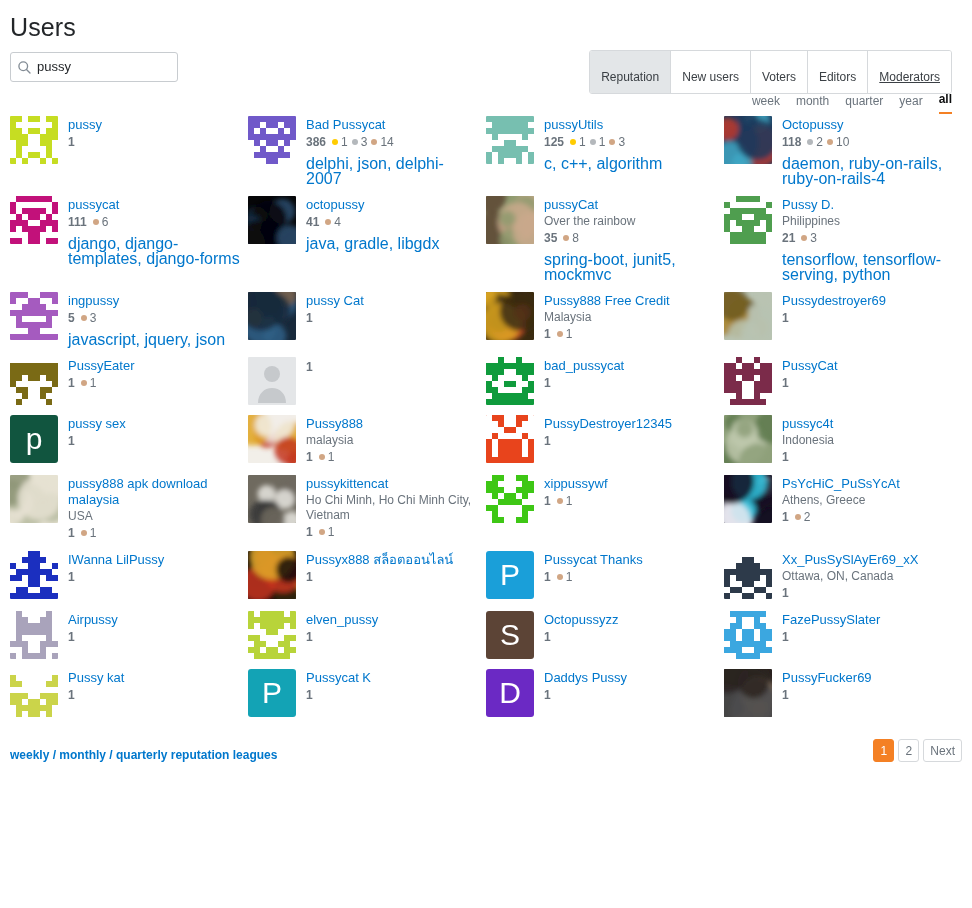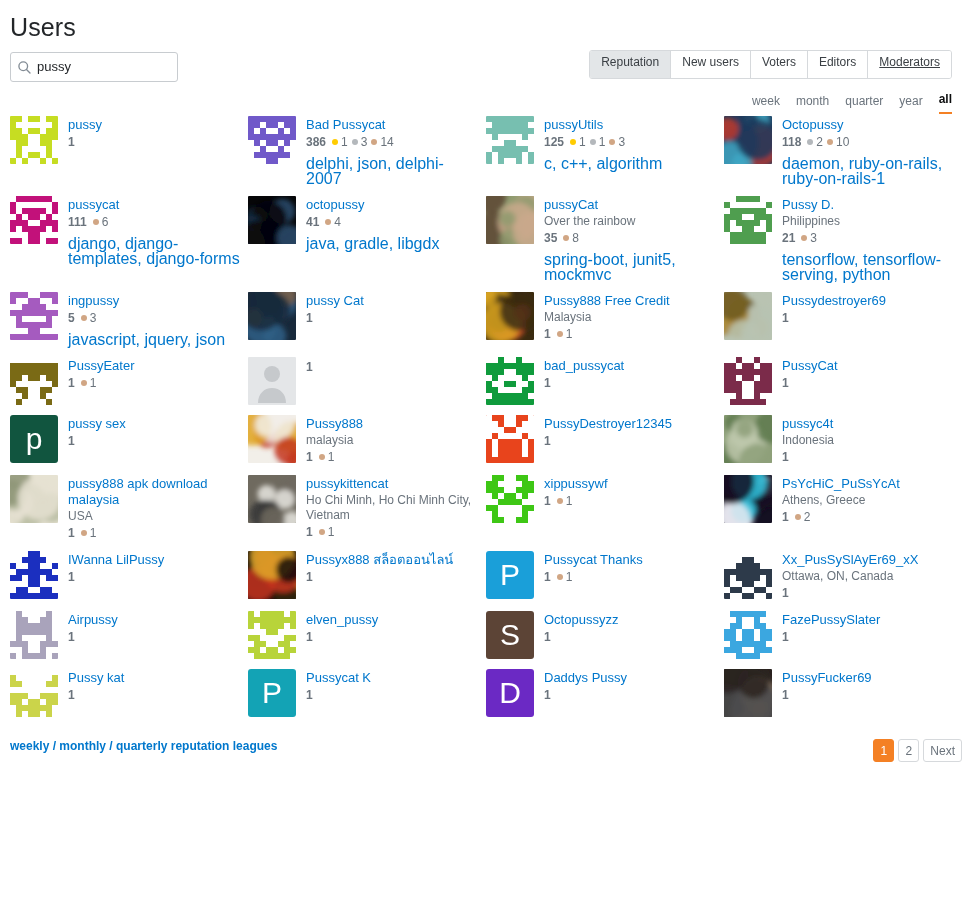--- a/index.html
+++ b/index.html
@@ -39,21 +39,21 @@
   }
 
   
   .tabgroup {
     position: absolute; right: 10px; top: 0;
     display: flex; border: 1px solid #d6d9dc; border-radius: 3px; overflow: hidden;
     background: #fff;
   }
   .tabgroup .tab {
     font-size: 12px; color: #3b4045;
-    padding: 3px 11px 8px 11px; line-height: 16px;
+    padding: 18px 11px 8px 11px; line-height: 16px;
     border-right: 1px solid #d6d9dc; background: #fff;
     white-space: nowrap; cursor: pointer;
   }
   .tabgroup .tab:last-child { border-right: 0; text-decoration: underline; }
   .tabgroup .tab.selected { background: #e3e6e8; color: #3b4045; }
 
   
   .timefilters {
     position: absolute; right: 10px; top: 41px;
     display: flex; gap: 16px; align-items: flex-end;
@@ -107,21 +107,21 @@
   .dot.silver { background: #b4b8bc; }
   .dot.bronze { background: #d1a684; }
   .u-tags {
     margin-top: 6px; font-size: 16px; line-height: 15px; color: #0077cc;
     word-wrap: break-word;
   }
 
   
   .footer {
     position: absolute; left: 10px; right: 10px; bottom: 14px;
-    display: flex; justify-content: space-between; align-items: flex-start; margin-top: 46px;
+    display: flex; justify-content: space-between; align-items: flex-end; margin-top: 46px;
   }
   .leagues-link { color: #0077cc; font-size: 12px; font-weight: bold; text-decoration: none; }
   .pager { display: flex; gap: 4px; align-items: center; }
   .pager .pg {
     min-width: 21px; height: 23px; padding: 0 6px;
     border: 1px solid #d6d9dc; border-radius: 3px; background: #fff;
     color: #6a737c; font-size: 12px; display: flex; align-items: center; justify-content: center;
     cursor: pointer;
   }
   .pager .pg.current { background: #f48024; border-color: #f48024; color: #fff; }
@@ -377,21 +377,21 @@
             <span class="u-rep">118</span>
             <span class="badge">
               <i class="dot silver"></i>
               <span>2</span>
             </span>
             <span class="badge">
               <i class="dot bronze"></i>
               <span>10</span>
             </span>
           </div>
-          <div class="u-tags">daemon, ruby-on-rails, ruby-on-rails-1</div>
+          <div class="u-tags">daemon, ruby-on-rails, ruby-on-rails-4</div>
         </div>
       </div>
       <div class="user-card">
         <div class="avatar">
           <svg viewBox="0 0 48 48">
             <rect width="48" height="48" fill="#ffffff"></rect>
             <g fill="#c2117a">
               <rect x="6.00" y="0.00" width="6.00" height="6.00"></rect>
               <rect x="36.00" y="0.00" width="6.00" height="6.00"></rect>
               <rect x="12.00" y="0.00" width="6.00" height="6.00"></rect>

